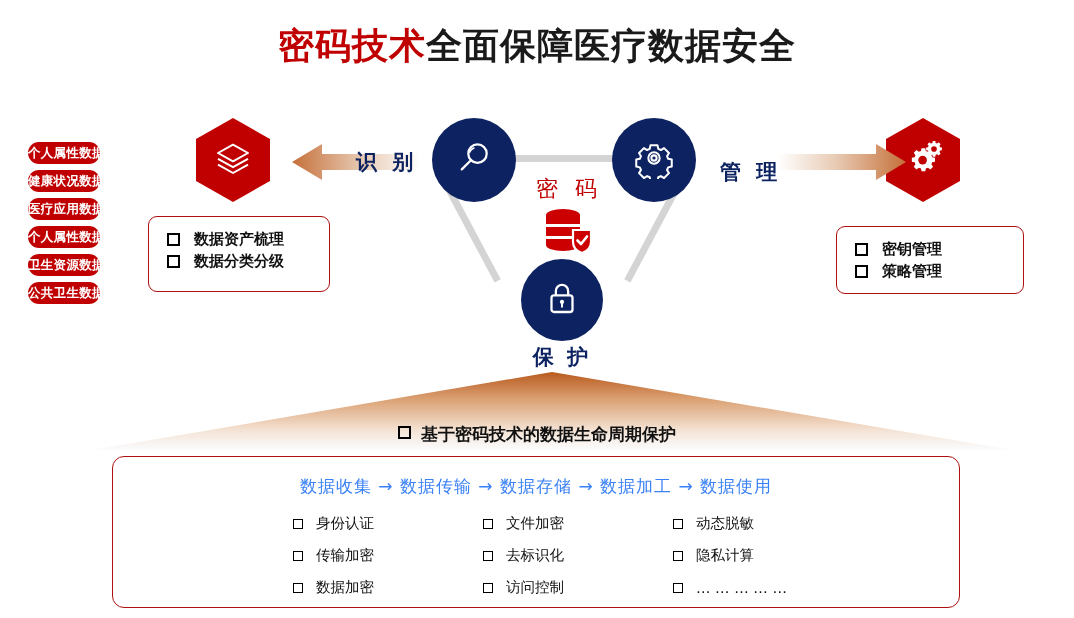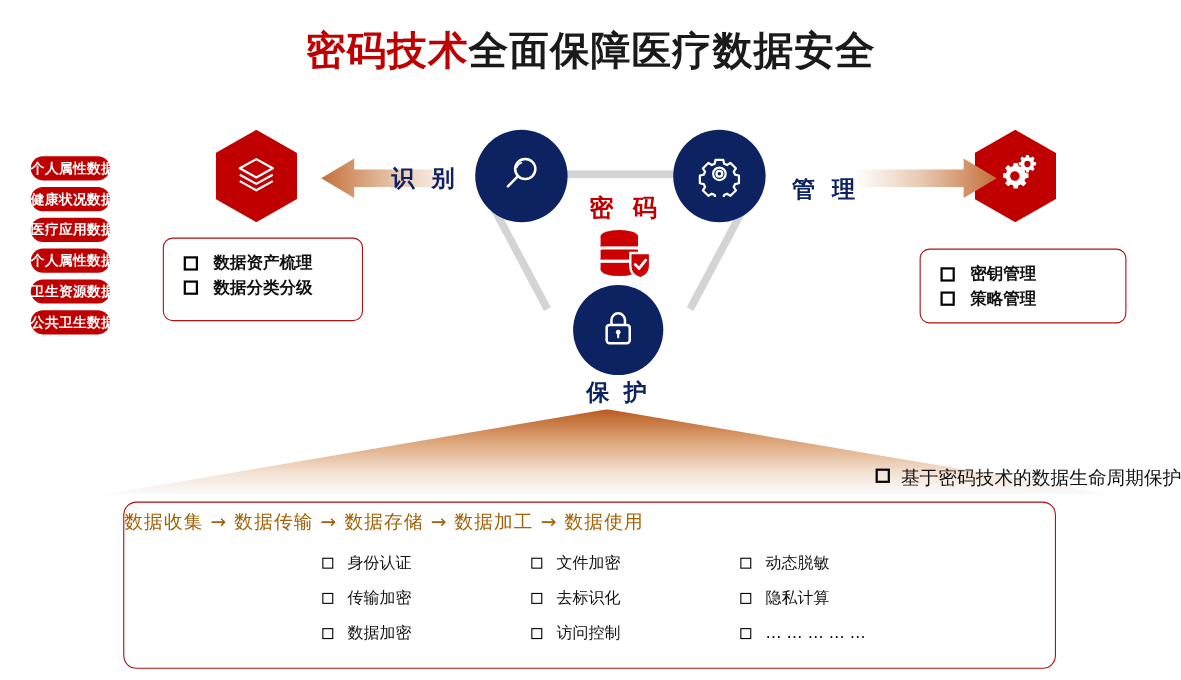--- a/index.html
+++ b/index.html
@@ -123,21 +123,21 @@
     letter-spacing: 3px;
   }
 
   
   #crypto-label {
     position: absolute;
     left: 514px; top: 174px;
     width: 110px;
     text-align: center;
     font-size: 22px;
-    font-weight: bold;
+    font-weight: normal;
     color: #c00000;
     letter-spacing: 5px;
     z-index: 2;
   }
   #crypto-icon {
     position: absolute;
     left: 536px; top: 206px;
     width: 62px; height: 48px;
     z-index: 2;
   }
@@ -179,46 +179,46 @@
     width: 920px;
     height: 82px;
     z-index: 0;
   }
 
   
   #lifecycle-heading {
     position: absolute;
     left: 0; top: 423px;
     width: 1074px;
-    text-align: right;
+    text-align: center;
     font-size: 17px;
-    font-weight: normal;
+    font-weight: bold;
     color: #111111;
     z-index: 2;
     white-space: nowrap;
   }
   #lifecycle-heading .bullet-sq { margin-right: 10px; vertical-align: 1px; }
 
   
   #bottom-panel {
     position: absolute;
     left: 112px;
     top: 456px;
     width: 848px;
     height: 152px;
     border: 1.4px solid #b01010;
     border-radius: 12px;
     box-sizing: border-box;
     background: #ffffff;
   }
   #flow-line {
-    margin-top: 6px;
-    text-align: left;
+    margin-top: 18px;
+    text-align: center;
     font-size: 17px;
-    color: #a16207;
+    color: #3b82f6;
     letter-spacing: 1px;
     white-space: nowrap;
   }
   #measure-grid {
     margin-top: 16px;
     display: grid;
     grid-template-columns: repeat(3, 1fr);
     row-gap: 13px;
     padding: 0 96px 0 180px;
   }

